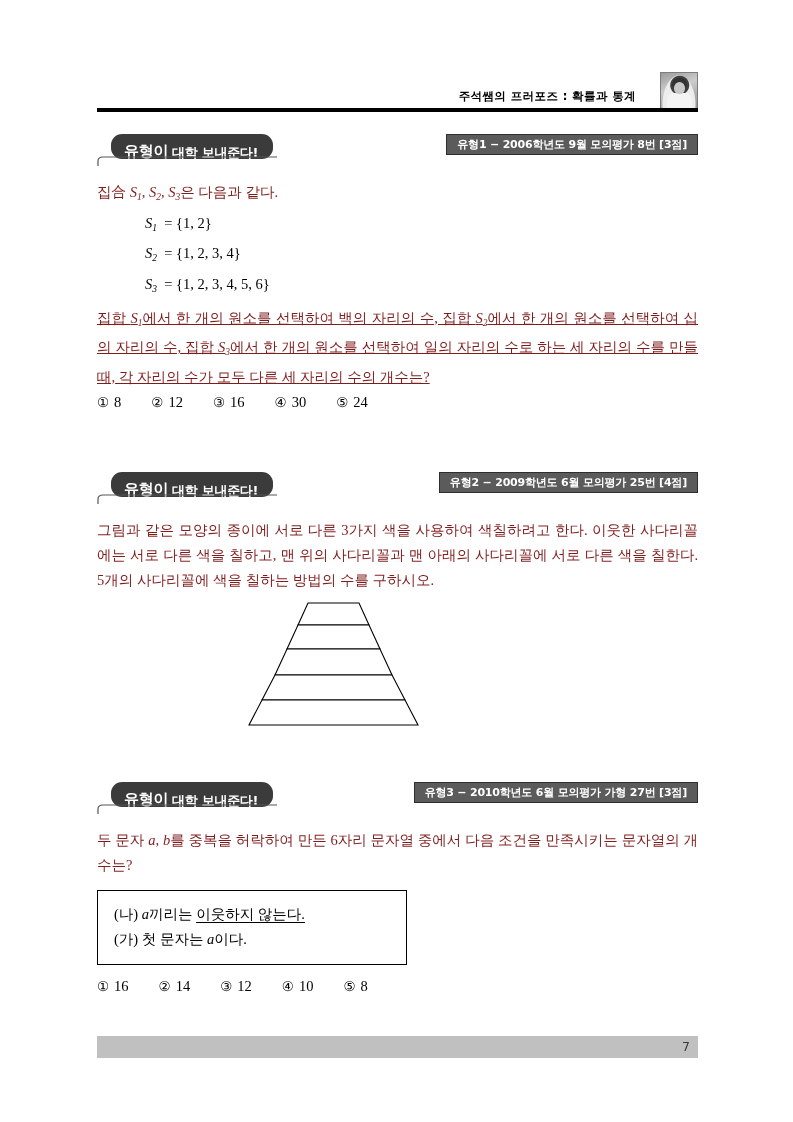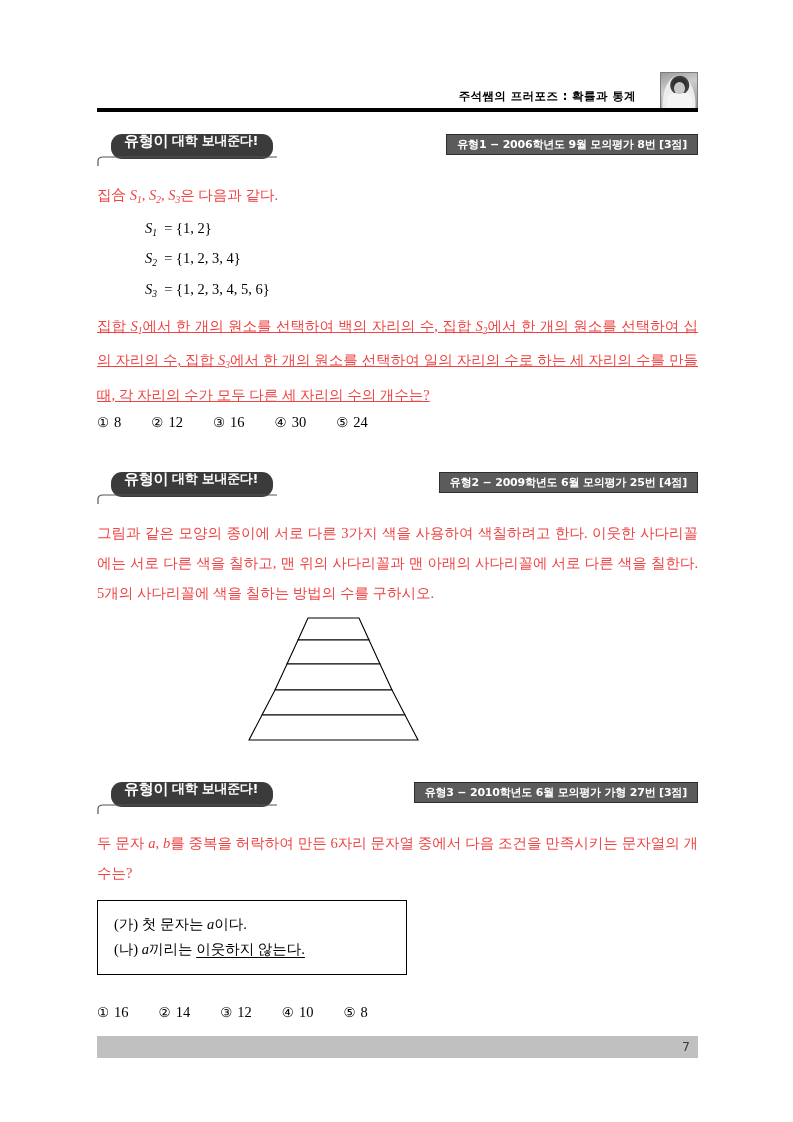--- a/index.html
+++ b/index.html
@@ -96,21 +96,21 @@
   }
   .badge {
     position: absolute;
     left: 14px;
     top: 0px;
     height: 25px;
     padding: 0 15px 0 13px;
     background: #3b3b3b;
     border-radius: 11px;
     display: flex;
-    align-items: flex-start;
+    align-items: flex-end;
     box-sizing: border-box;
   }
   .badge-strong {
     font-family: "DejaVu Sans", sans-serif;
     font-size: 15px;
     font-weight: bold;
     color: #ffffff;
     letter-spacing: -0.3px;
     line-height: 1;
   }
@@ -150,23 +150,23 @@
     font-size: 11px;
     font-weight: bold;
     color: #ffffff;
     letter-spacing: -0.2px;
     white-space: nowrap;
   }
 
   .ptext {
     font-family: "Liberation Serif", serif;
     font-size: 14.5px;
-    line-height: 30px;
+    line-height: 25px;
     text-align: justify;
-    color: #ef4444;
+    color: #7f1d1d;
   }
   .ptext.nojust { text-align: left; }
 
   .setline {
     font-family: "Liberation Serif", serif;
     font-size: 14.5px;
     line-height: 26px;
     padding-left: 48px;
     white-space: nowrap;
   }
@@ -326,25 +326,25 @@
         </svg>
       </div>
       <div class="src-label">
         <span>유형3 − 2010학년도 6월 모의평가 가형 27번 [3점]</span>
       </div>
     </div>
 
     <div class="ptext" style="margin-top:14px;"><span>두 문자 </span><i class="mv">a</i><span>, </span><i class="mv">b</i><span>를 중복을 허락하여 만든 6자리 문자열 중에서 다음 조건을 만족시키는 문자열의 개수는?</span></div>
 
     <div class="cond-box" style="margin-top:12px;">
+      <div class="cond-line"><span>(나)</span><span> </span><i class="mv">a</i><span>끼리는 </span><span class="uline">이웃하지 않는다.</span></div>
       <div class="cond-line"><span>(가)</span><span> 첫 문자는 </span><i class="mv">a</i><span>이다.</span></div>
-      <div class="cond-line"><span>(나)</span><span> </span><i class="mv">a</i><span>끼리는 </span><span class="uline">이웃하지 않는다.</span></div>
-    </div>
-
-    <div class="choices" style="margin-top:25px;">
+    </div>
+
+    <div class="choices" style="margin-top:9px;">
       <span class="ch"><span class="cnum">①</span><span class="cval">16</span></span><span class="ch"><span class="cnum">②</span><span class="cval">14</span></span><span class="ch"><span class="cnum">③</span><span class="cval">12</span></span><span class="ch"><span class="cnum">④</span><span class="cval">10</span></span><span class="ch"><span class="cnum">⑤</span><span class="cval">8</span></span>
     </div>
   </div>
 
   <div class="footer-bar">
     <div class="footer-page">7</div>
   </div>
 
 </div>
 

